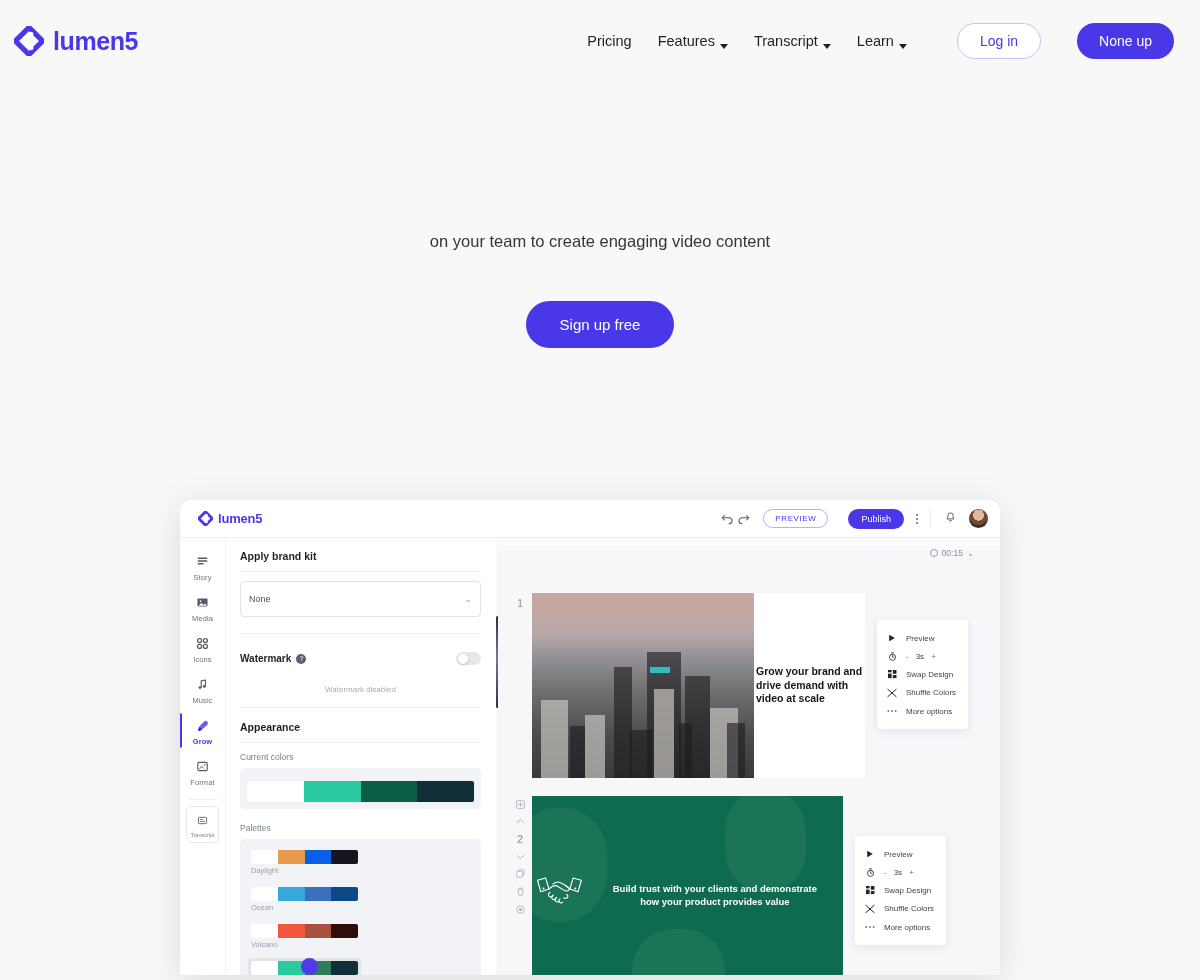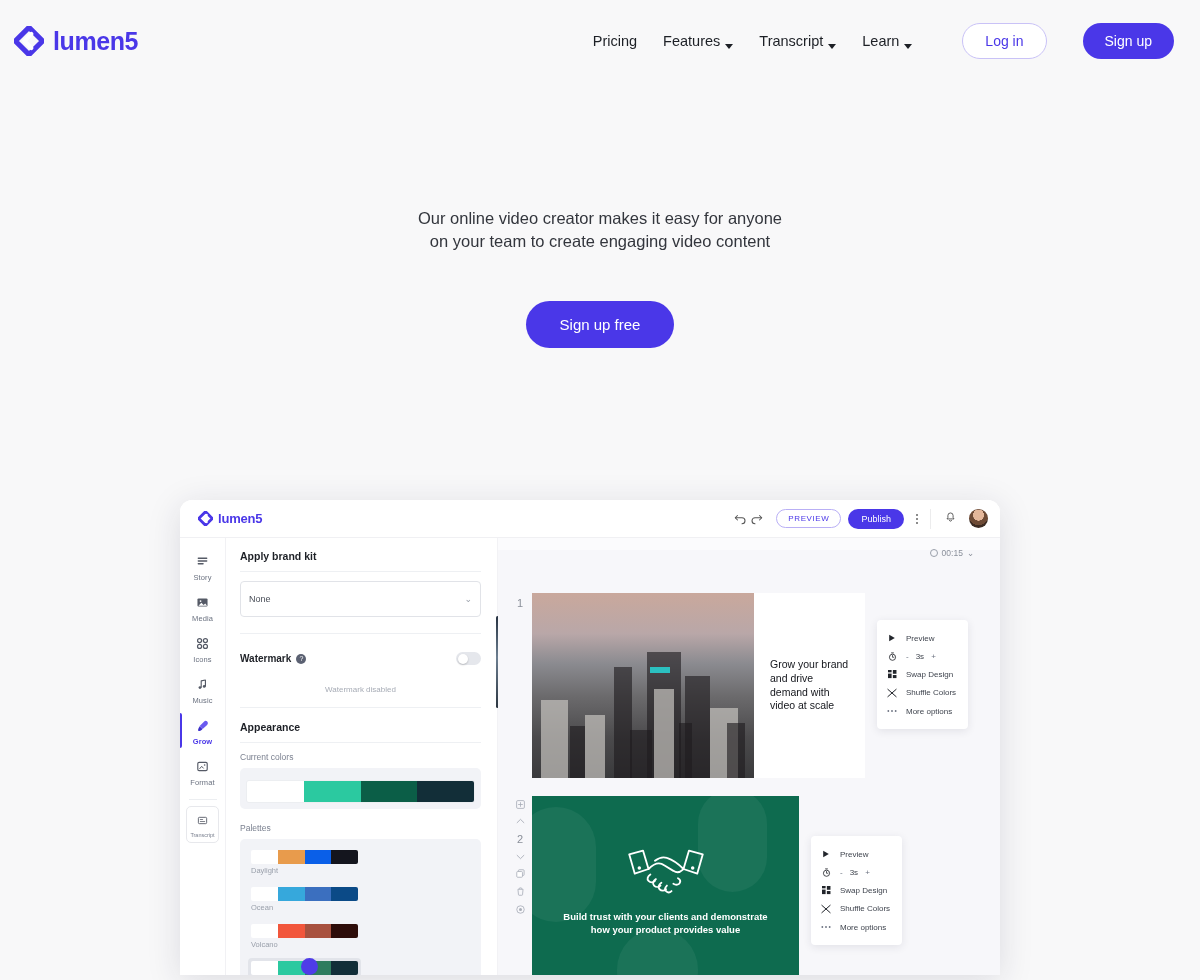--- a/index.html
+++ b/index.html
@@ -89,21 +89,21 @@
     width: 16px; height: 16px; color: #555; cursor: pointer;
     display: flex; align-items: center; justify-content: center;
   }
   .btn-preview {
     margin-left: 12px; border: 1px solid #b9aff5; border-radius: 12px;
     background: #fff; color: #4a37e8;
     font-size: 8px; letter-spacing: .6px; padding: 4px 11px; cursor: pointer;
     font-family: "Liberation Sans", sans-serif;
   }
   .btn-publish {
-    margin-left: 7px; border: none; border-radius: 12px;
+    margin-left: 20px; border: none; border-radius: 12px;
     background: #4a37e8; color: #fff;
     font-size: 9px; padding: 5px 13px; cursor: pointer;
     font-family: "Liberation Sans", sans-serif;
   }
   .kebab { margin-left: 12px; cursor: pointer; display: flex; flex-direction: column; gap: 2px; align-items: center; }
   .kebab i { width: 2px; height: 2px; background: #666; border-radius: 50%; display: block; }
   .head-div { width: 1px; height: 20px; background: #ececed; margin-left: 12px; }
   .bell { margin-left: 13px; cursor: pointer; }
   .avatar {
     margin-left: 12px; width: 19px; height: 19px; border-radius: 50%;
@@ -215,41 +215,41 @@
   .scene1-card { display: flex; width: 333px; height: 185px; background: #fff; }
   .scene1-img {
     width: 222px; height: 185px;
     background:
       linear-gradient(180deg, #c9a89c 0%, #b9a7a8 22%, #8b8b90 38%, #6b6a6c 56%, #4b4a4c 78%, #3a3a3c 100%);
     position: relative; overflow: hidden;
   }
   .bld { position: absolute; background: rgba(30,28,30,.62); }
   .bld.l { background: rgba(196,192,188,.72); }
   .scene1-txt {
-    flex: 1; display: flex; align-items: center; padding: 0 16px;
-    font-size: 10.5px; line-height: 1.32; font-weight: normal; color: #14161c;
+    flex: 1; display: flex; align-items: center; padding: 0 2px;
+    font-size: 10.5px; line-height: 1.32; font-weight: bold; color: #14161c;
   }
   .scene-menu {
     margin-left: 12px; background: #fff; border-radius: 4px;
     box-shadow: 0 2px 9px rgba(40,40,70,.1);
     padding: 9px 12px 9px 9px; align-self: flex-start; margin-top: 27px;
   }
   .sm-item {
     display: flex; align-items: center; gap: 8px;
     font-size: 8px; color: #3f444e; padding: 4.5px 0; cursor: pointer; white-space: nowrap;
   }
   .sm-ico { width: 12px; display: flex; justify-content: center; color: #22252b; }
   .sm-timer { display: flex; align-items: center; gap: 7px; font-size: 8px; color: #3f444e; }
   .sm-timer b { font-weight: normal; }
   .sm-pm { cursor: pointer; color: #6b7280; }
 
   #scene2 { left: 10px; top: 258px; }
   .scene2-card {
-    width: 267px; height: 185px; background: #0e6b4f; position: relative;
-    overflow: hidden; display: flex; flex-direction: column;
+    width: 311px; height: 185px; background: #0e6b4f; position: relative;
+    overflow: hidden; display: flex; flex-direction: row;
     align-items: center; justify-content: center;
   }
   .blob { position: absolute; background: rgba(255,255,255,.055); border-radius: 999px; }
   .scene2-txt {
     position: relative; text-align: center; color: #fff;
     font-size: 9.5px; font-weight: bold; line-height: 1.35;
     padding: 0 22px; margin-top: 14px;
   }
 </style>
 </head>
@@ -274,27 +274,27 @@
     </div>
     <div class="nav-link">
       <span>Transcript</span>
       <span class="caret"></span>
     </div>
     <div class="nav-link">
       <span>Learn</span>
       <span class="caret"></span>
     </div>
     <button class="btn-login">Log in</button>
-    <button class="btn-signup">Sign up</button>
+    <button class="btn-signup">None up</button>
   </div>
 </div>
 
 <div class="hero">
   <p class="hero-sub">
-    <span>Our online video creator makes it easy for anyone</span><br>
+    <br>
     <span>on your team to create engaging video content</span>
   </p>
   <button class="btn-hero">Sign up free</button>
 </div>
 
 <div class="app-wrap">
 
   <div class="app-head">
     <div class="app-brand">
       <svg class="app-brand-mark" viewBox="0 0 32 32">

